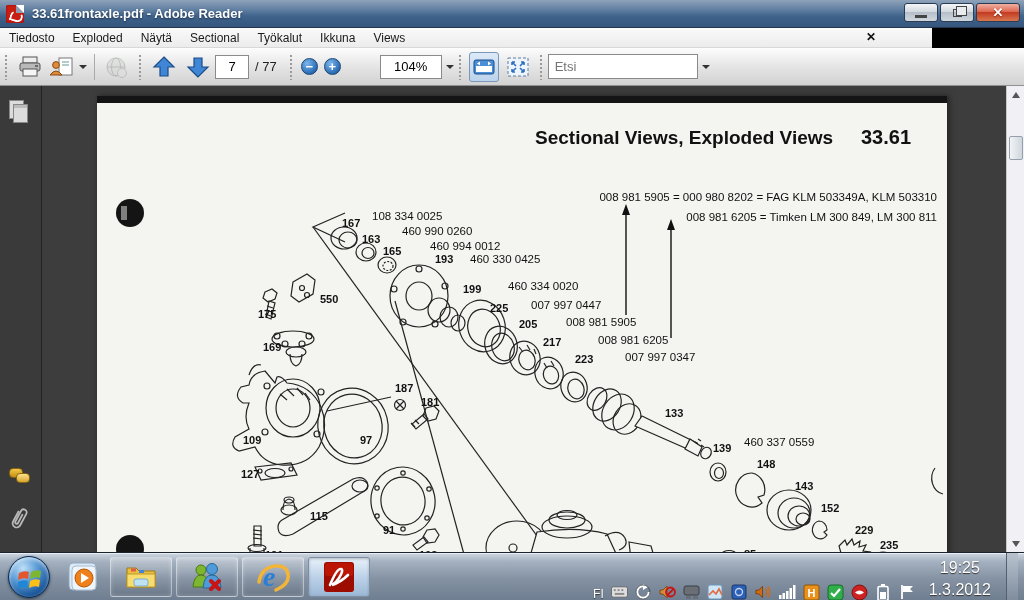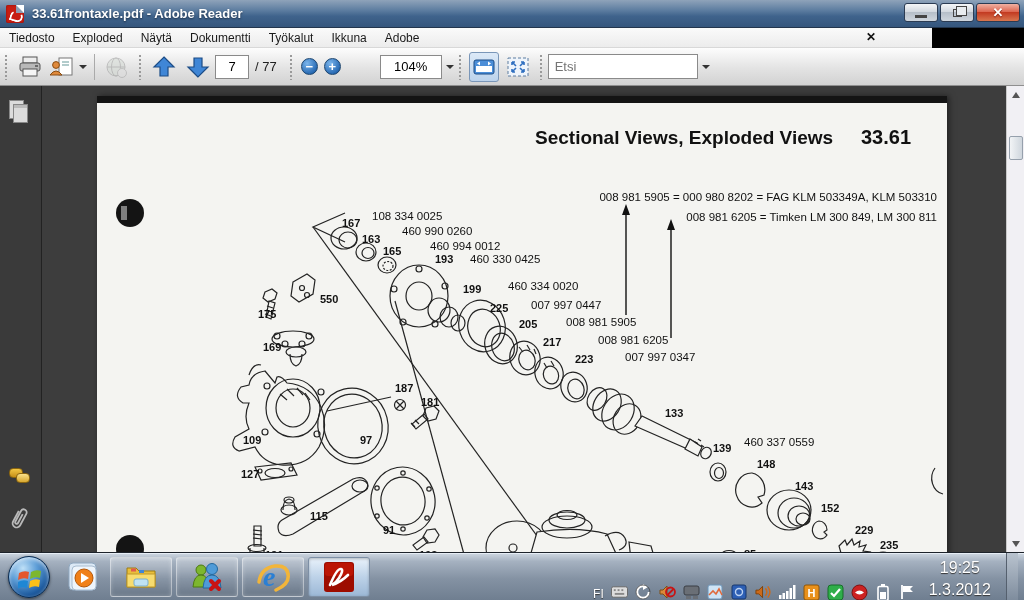--- a/index.html
+++ b/index.html
@@ -130,24 +130,24 @@
       <div class="winbtn close">
           <span class="glyph-close">✕</span>
         </div>
     </div>
   </div>
 
   <div class="menubar">
     <span class="menu-item">Tiedosto</span>
     <span class="menu-item">Exploded</span>
     <span class="menu-item">Näytä</span>
-    <span class="menu-item">Dokumentti</span>
+    <span class="menu-item">Sectional</span>
     <span class="menu-item">Työkalut</span>
     <span class="menu-item">Ikkuna</span>
-    <span class="menu-item">Adobe</span>
+    <span class="menu-item">Views</span>
     <span class="doc-close">✕</span>
   </div>
 
   <div class="toolbar">
     <div class="grip"></div>
     <div class="tbtn">
       <svg width="24" height="22" viewBox="0 0 24 22">
         <rect x="5" y="1" width="14" height="6" fill="#eee" stroke="#555"></rect>
         <rect x="2" y="7" width="20" height="8" rx="2" fill="#b9b9b9" stroke="#555"></rect>
         <rect x="5" y="13" width="14" height="7" fill="#f5f5f5" stroke="#555"></rect>

